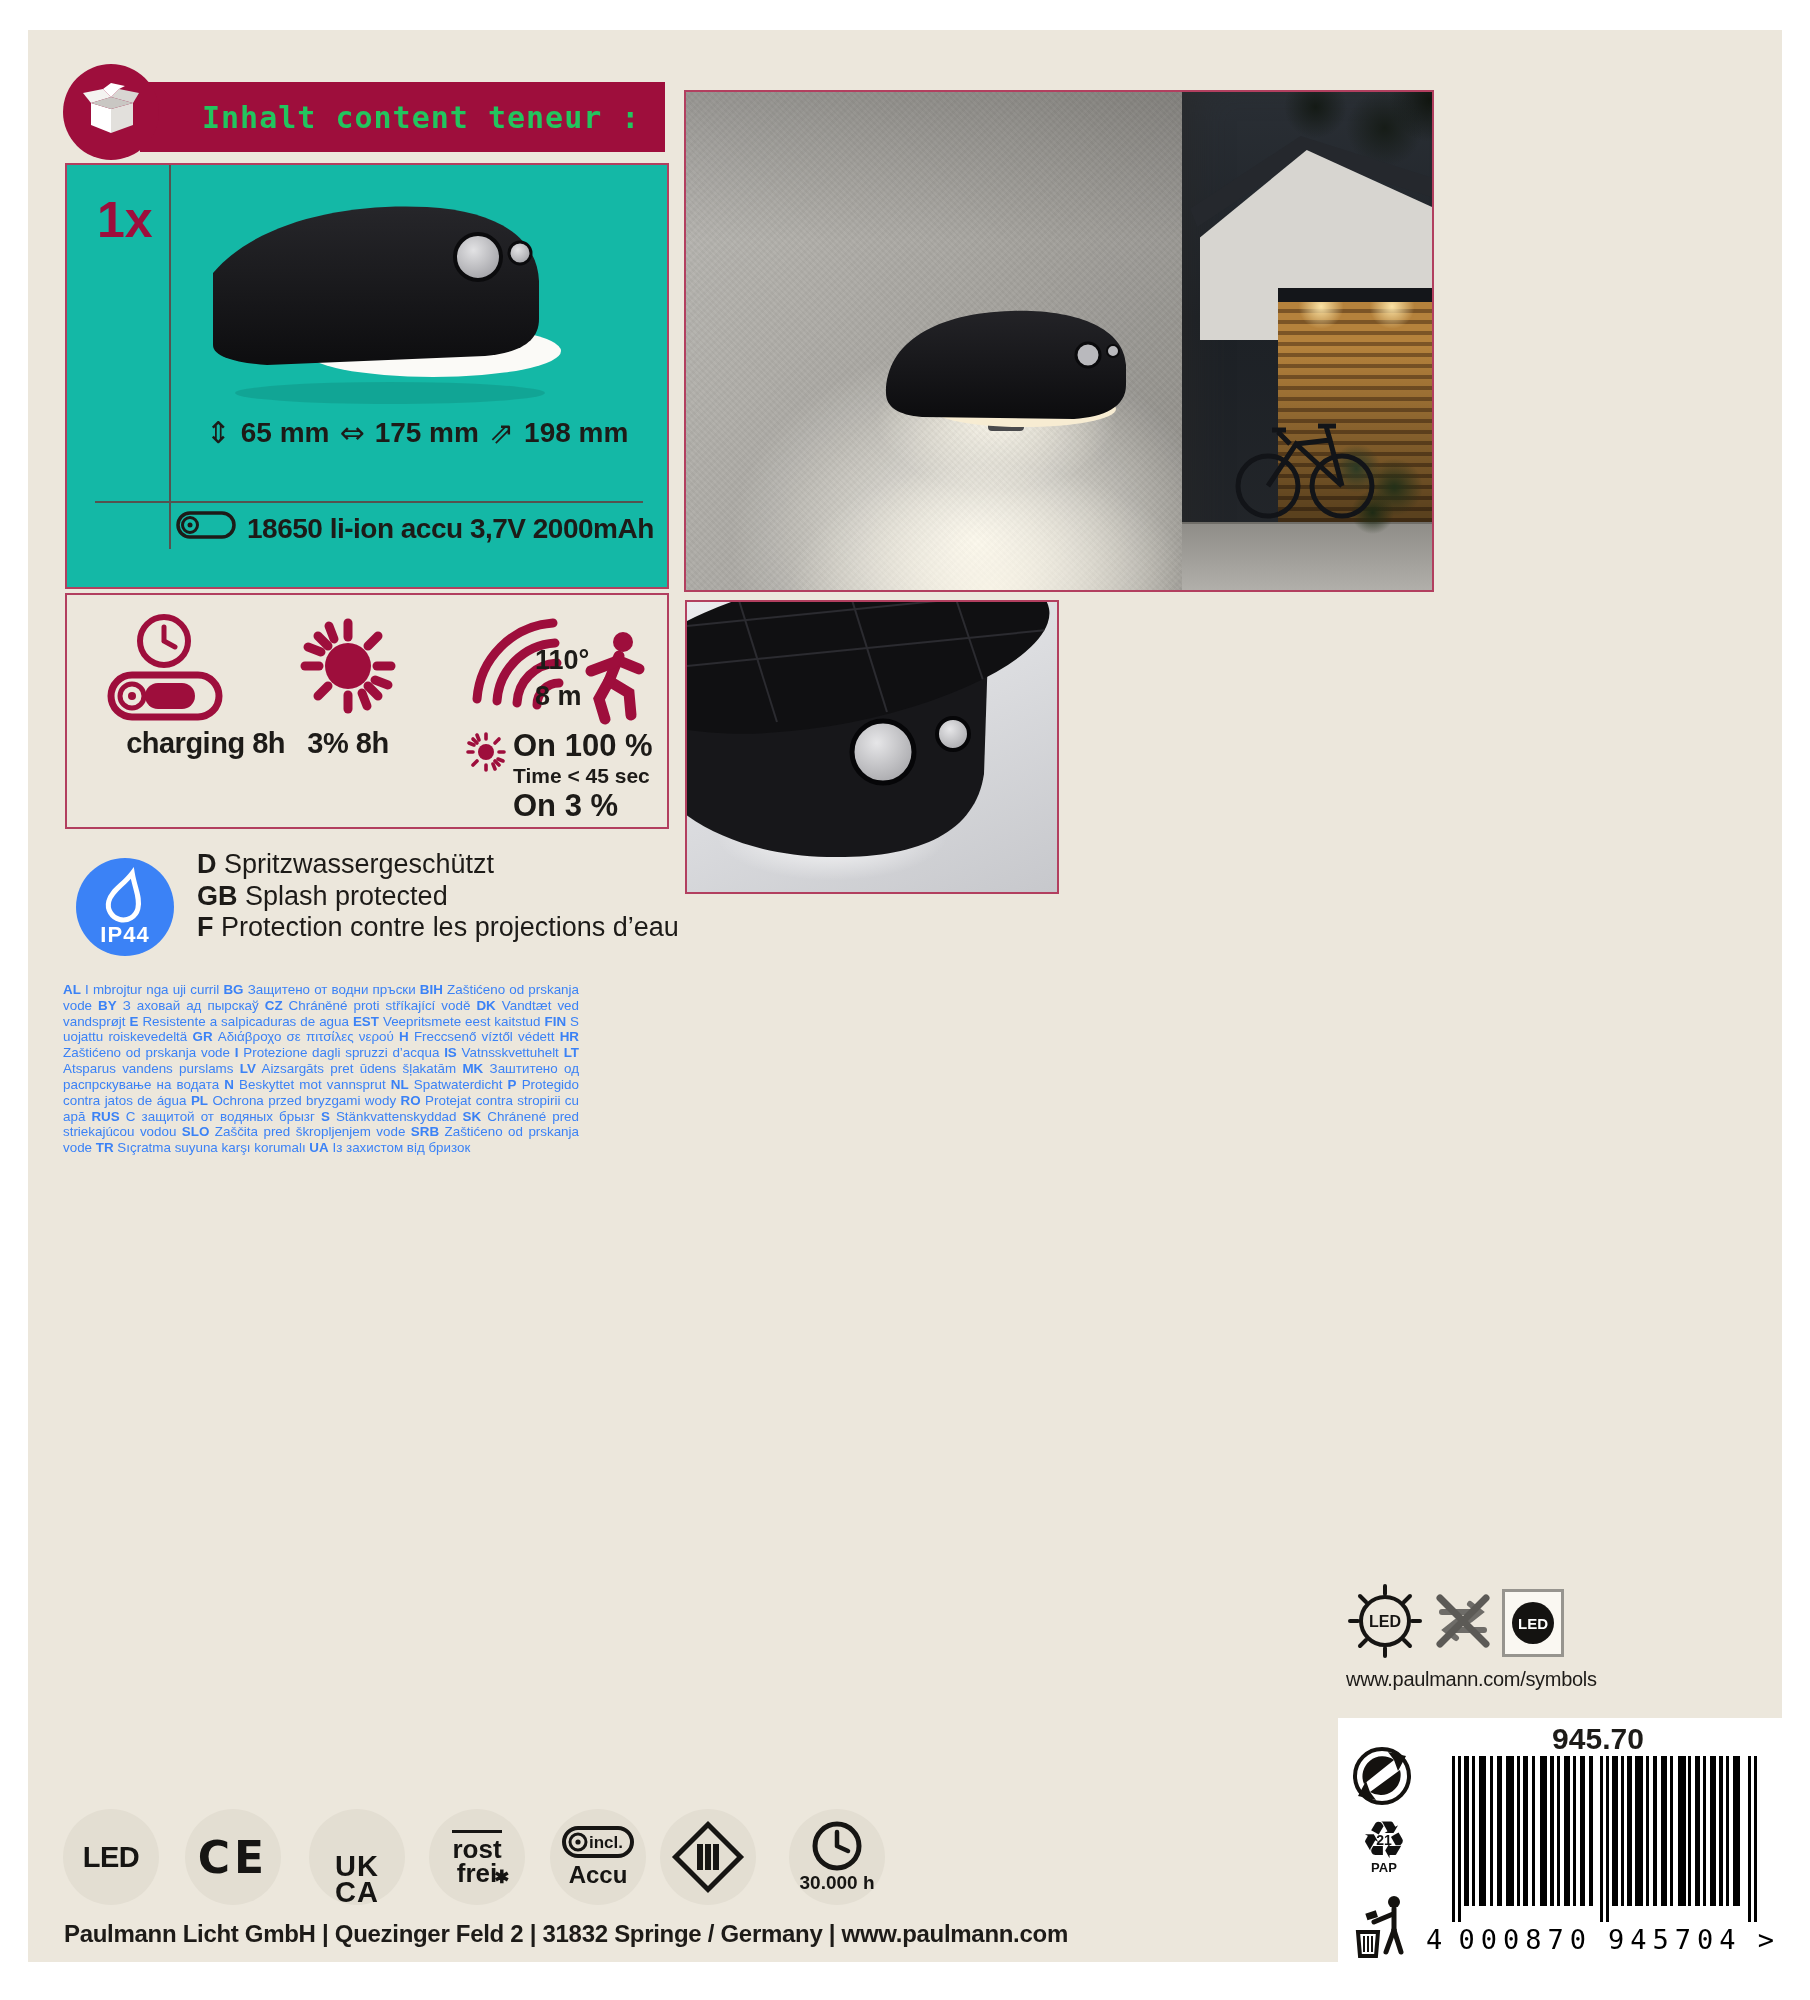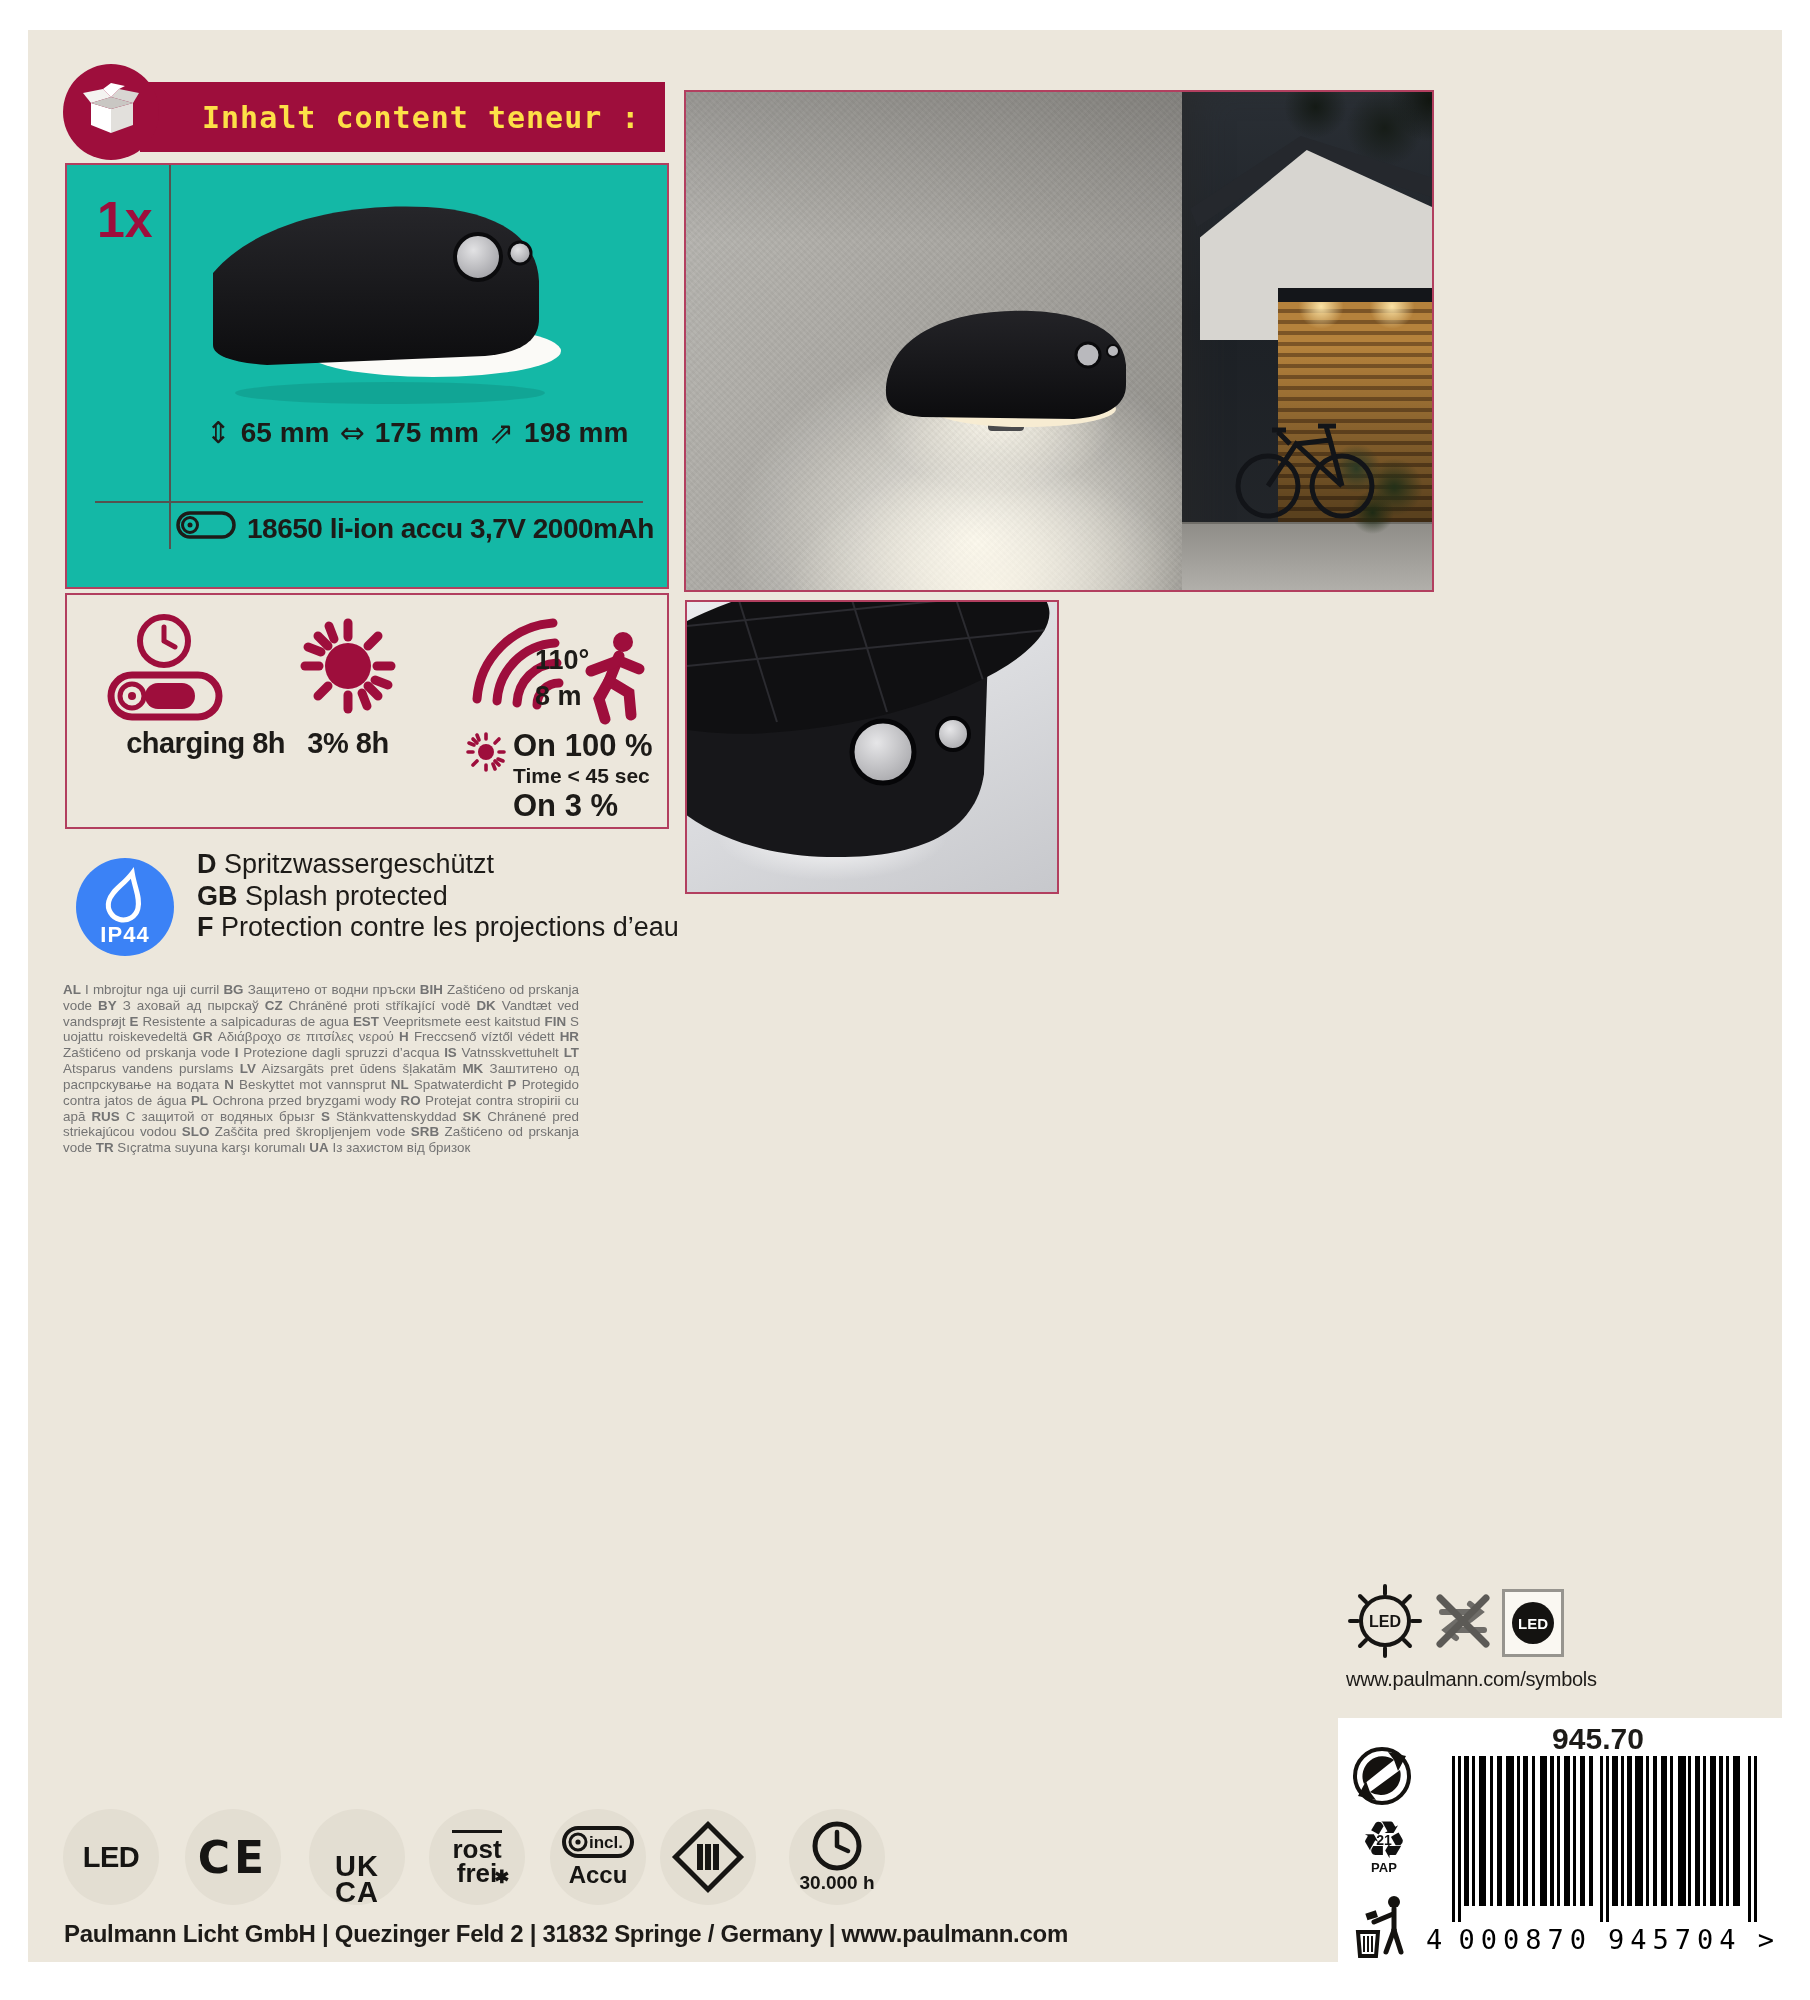--- a/index.html
+++ b/index.html
@@ -9,21 +9,21 @@
     -webkit-font-smoothing:antialiased;
   }
   .abs{position:absolute;}
   #canvas{position:absolute;left:28px;top:30px;width:1754px;height:1932px;background:#ece7dc;}
 
   
   #box-icon-circle{left:63px;top:64px;width:96px;height:96px;border-radius:50%;
     background:#9e0e3c;z-index:5;display:flex;align-items:center;justify-content:center;}
   #banner{left:140px;top:82px;width:525px;height:70px;background:#9e0e3c;z-index:4;
     display:flex;align-items:center;}
-  #banner .t{margin-left:62px;color:#fde047;font-family:"DejaVu Sans Mono",monospace;
+  #banner .t{margin-left:62px;color:#22c55e;font-family:"DejaVu Sans Mono",monospace;
     font-weight:bold;font-size:30px;letter-spacing:1px;white-space:nowrap;}
 
   
   #content-box{left:65px;top:163px;width:600px;height:422px;border:2px solid #b23f5f;background:#14b8a6;}
   #content-box .vline{position:absolute;left:102px;top:0;width:2px;height:384px;background:#55534f;}
   #content-box .hline{position:absolute;left:28px;top:336px;width:548px;height:2px;background:#55534f;}
   #qty{position:absolute;left:30px;top:26px;color:#9e0e3c;font-weight:bold;font-size:50px;}
   #lamp-art{position:absolute;left:128px;top:28px;}
   #dims{position:absolute;left:120px;top:250px;width:460px;display:flex;justify-content:center;
     gap:10px;font-weight:bold;font-size:28px;white-space:nowrap;align-items:center;}
@@ -84,21 +84,21 @@
   #on-dim{position:absolute;left:446px;top:193px;font-weight:bold;font-size:31px;white-space:nowrap;}
 
   
   #ip-circle{left:76px;top:858px;width:98px;height:98px;border-radius:50%;background:#3b82f6;
     display:flex;flex-direction:column;align-items:center;}
   #ip-label{color:#fff;font-weight:bold;font-size:22px;letter-spacing:1px;margin-top:-4px;}
   #protection{left:197px;top:849px;font-size:27px;line-height:31.5px;}
   #protection b{font-weight:bold;}
 
   
-  #langs{left:63px;top:982px;width:516px;font-size:13.4px;line-height:1.18;color:#737373;
+  #langs{left:63px;top:982px;width:516px;font-size:13.4px;line-height:1.18;color:#3b82f6;
     text-align:justify;font-weight:normal;}
   #langs b{font-weight:bold;}
 
   
   #led-symbols{left:1346px;top:1582px;width:260px;height:82px;display:flex;align-items:center;gap:8px;}
   #symbols-url{left:1346px;top:1668px;font-size:20px;letter-spacing:-0.3px;}
   #white-box{left:1338px;top:1718px;width:444px;height:274px;background:#ffffff;}
   #prodnum{position:absolute;left:90px;top:4px;width:340px;text-align:center;font-weight:bold;font-size:30px;}
   #recycle-col{position:absolute;left:12px;top:26px;width:72px;}
   #pap-wrap{position:absolute;left:14px;top:96px;width:64px;text-align:center;color:#111;}

